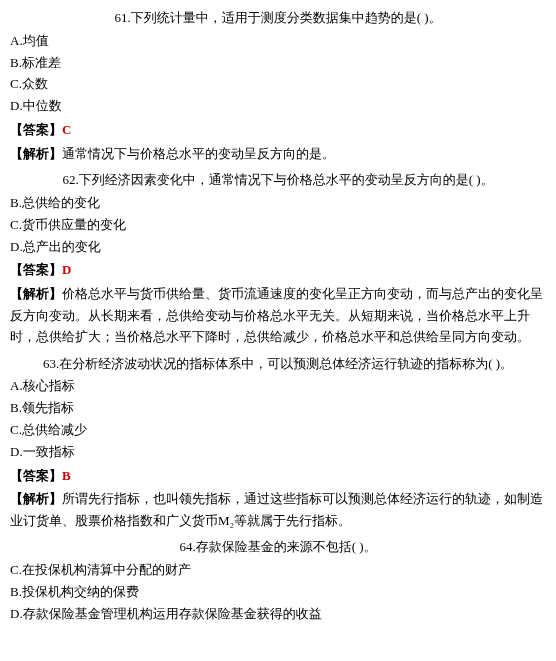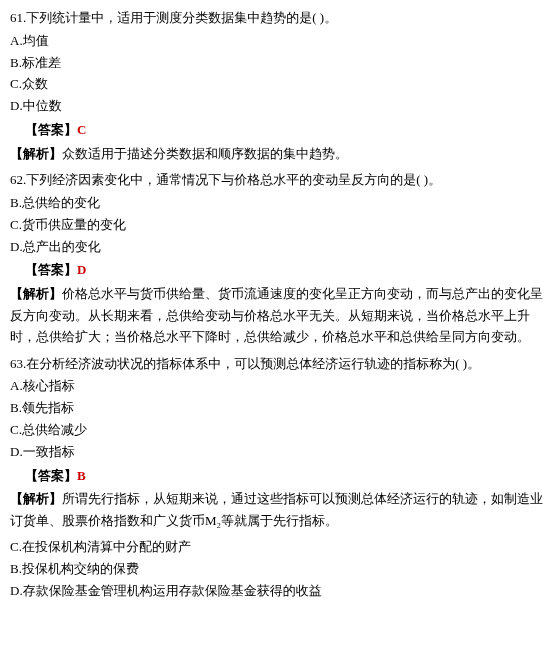--- a/index.html
+++ b/index.html
@@ -18,33 +18,33 @@
       padding: 8px 10px;
       overflow-x: hidden;
     }
     .question-block {
       margin-bottom: 6px;
     }
     .question-title {
       font-weight: normal;
       color: #000;
       margin-bottom: 2px;
+      text-align: center;
     }
     .option {
       margin-left: 0;
       margin-bottom: 1px;
     }
     .answer {
       color: #000;
       font-weight: bold;
       margin: 3px 0 2px 0;
     }
     .answer-bracket {
       color: #000;
-      margin-left: 15px;
     }
     .answer-letter {
       color: #ff0000;
       font-weight: bold;
     }
     .analysis {
       color: #000;
       margin-bottom: 4px;
       line-height: 1.65;
     }
@@ -60,21 +60,21 @@
   <div class="question-block">
     <div class="question-title">61.下列统计量中，适用于测度分类数据集中趋势的是(      )。</div>
     <div class="option">A.<span>均值</span></div>
     <div class="option">B.<span>标准差</span></div>
     <div class="option">C.<span>众数</span></div>
     <div class="option">D.<span>中位数</span></div>
     <div class="answer">
       <span class="answer-bracket">【答案】</span><span class="answer-letter" style="color: rgb(204, 0, 0);">C</span>
     </div>
     <div class="analysis">
-      <span class="analysis-label" style="font-weight: bold;">【解析】</span><span>众数适用于描述分类数据和顺序数据的集中趋势。</span>
+      <span class="analysis-label" style="font-weight: bold;">【解析】</span><span>通常情况下与价格总水平的变动呈反方向的是。</span>
     </div>
   </div>
 
   <div class="question-block">
     <div class="question-title">62.下列经济因素变化中，通常情况下与价格总水平的变动呈反方向的是(      )。</div>
     <div class="option">B.<span>总供给的变化</span></div>
     <div class="option">C.<span>货币供应量的变化</span></div>
     <div class="option">D.<span>总产出的变化</span></div>
     <div class="answer">
       <span class="answer-bracket">【答案】</span><span class="answer-letter" style="color: rgb(204, 0, 0);">D</span>
@@ -87,24 +87,25 @@
   <div class="question-block">
     <div class="question-title">63.在分析经济波动状况的指标体系中，可以预测总体经济运行轨迹的指标称为(      )。</div>
     <div class="option">A.<span>核心指标</span></div>
     <div class="option">B.<span>领先指标</span></div>
     <div class="option">C.<span>总供给减少</span></div>
     <div class="option">D.<span>一致指标</span></div>
     <div class="answer">
       <span class="answer-bracket">【答案】</span><span class="answer-letter" style="color: rgb(204, 0, 0);">B</span>
     </div>
     <div class="analysis">
-      <span class="analysis-label" style="font-weight: bold;">【解析】</span><span>所谓先行指标，从短期来说，通过这些指标可以预测总体经济运行的轨迹，如制造业订货单、股票价格指数和广义货币M₂等就属于先行指标。</span>
+      <span class="analysis-label" style="font-weight: bold;">【解析】</span><span>所谓先行指标，也叫领先指标，通过这些指标可以预测总体经济运行的轨迹，如制造业订货单、股票价格指数和广义货币M₂等就属于先行指标。</span>
     </div>
   </div>
 
   <div class="question-block">
+    <div class="question-title">64.存款保险基金的来源不包括(      )。</div>
     <div class="option">C.<span>在投保机构清算中分配的财产</span></div>
     <div class="option">B.<span>投保机构交纳的保费</span></div>
     <div class="option">D.<span>存款保险基金管理机构运用存款保险基金获得的收益</span></div>
 
   </div>
 
 </div>
 
 </body></html>

